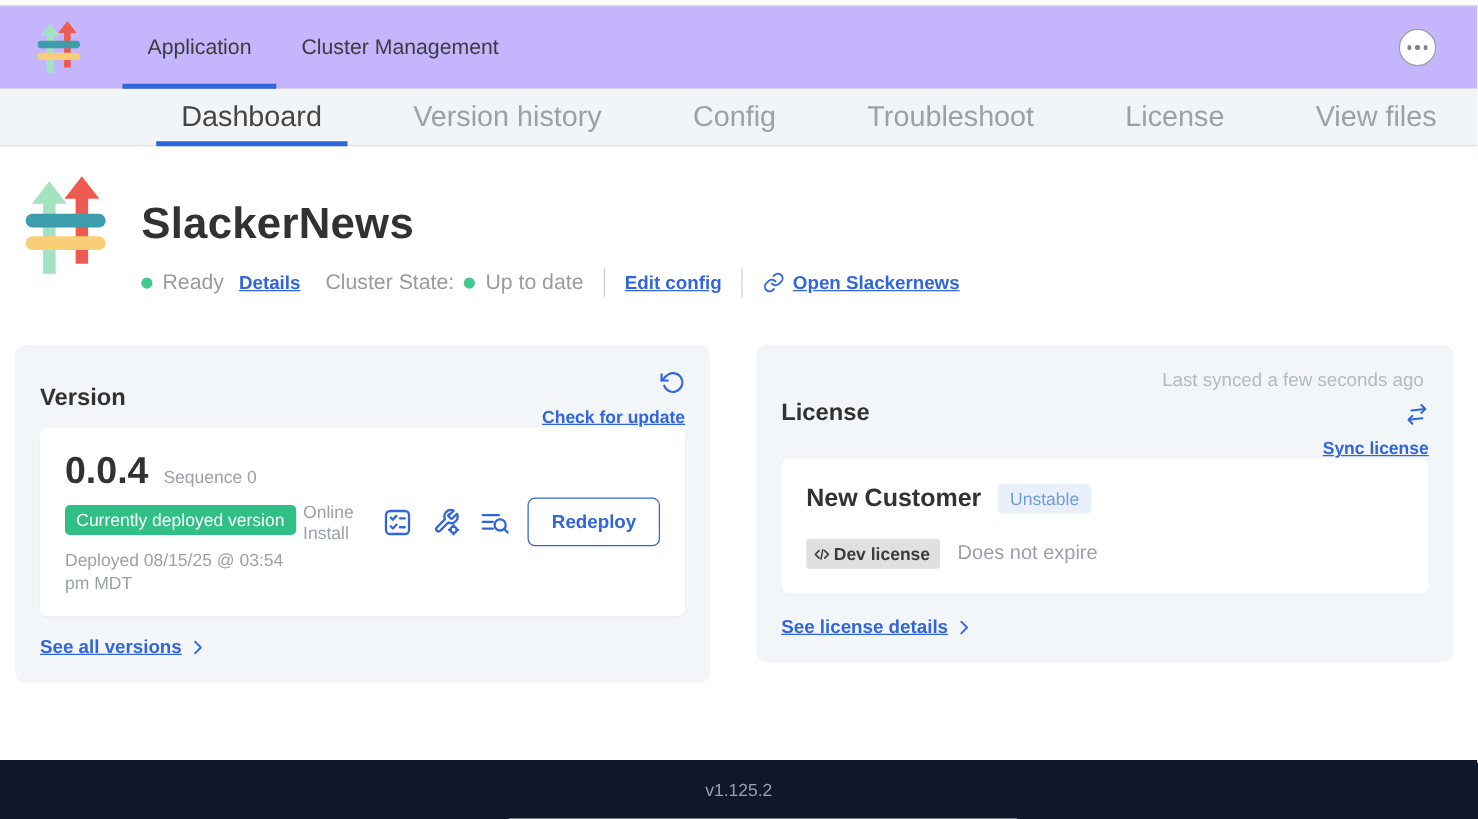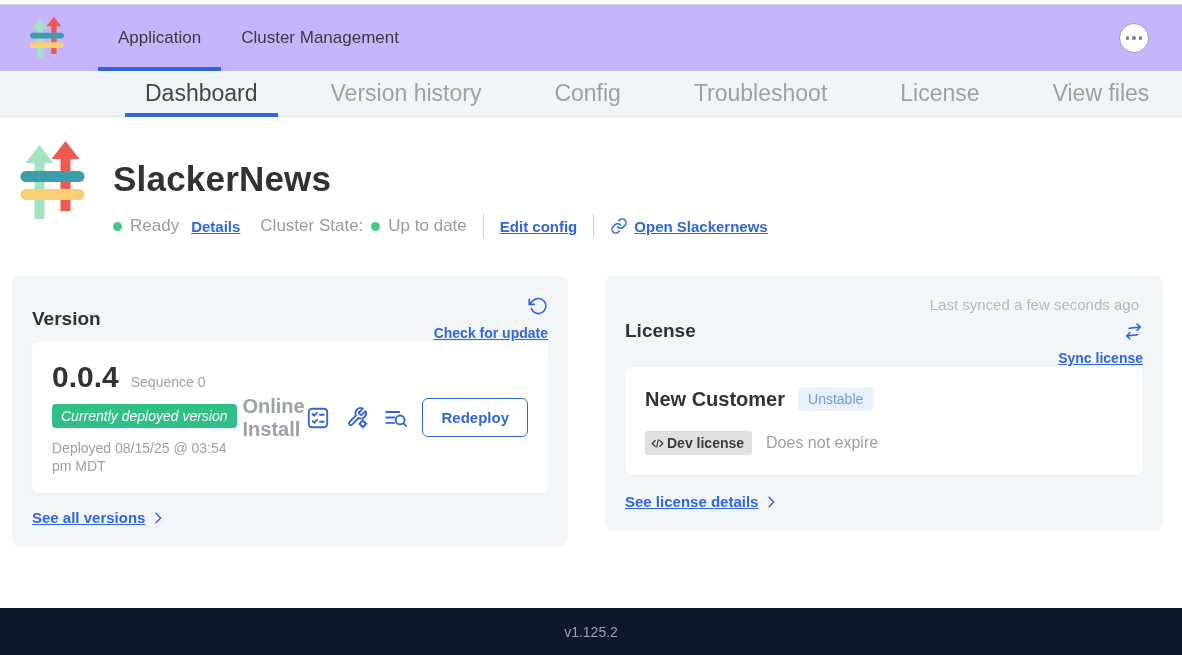--- a/index.html
+++ b/index.html
@@ -55,24 +55,24 @@
   .hd-right { display:flex; align-items:flex-end; gap:9px;flex-direction:column; }
   .hd-right a { font-size:14px; font-weight:bold; }
   .inner { background:#fff; border-radius:6px; box-shadow:0 1px 2px rgba(0,0,0,.04); }
 
   
   .version-card { width:556px; }
   .version-inner { padding:18px 20px; display:flex; align-items:center; justify-content:space-between; }
   .ver-line { display:flex; align-items:baseline; gap:12px; }
   .ver-num { font-size:30px; font-weight:bold; }
   .ver-seq { font-size:14px; color:#9aa1a9; }
-  .deployed-badge { display:inline-block; margin-top:10px; background:var(--badge-green); color:#fff; font-size:14px; padding:4px 9px; border-radius:4px;font-style:italic; }
+  .deployed-badge { display:inline-block; margin-top:10px; background:var(--badge-green); color:#fff; font-size:14px; padding:4px 9px; border-radius:4px; }
   .deployed-at { margin-top:12px; font-size:14px; color:#9aa1a9; max-width:235px; line-height:1.25; }
   .ver-actions { display:flex; align-items:center; gap:13px; }
-  .install-type { width:50px; font-size:20px; font-weight:bold; color:#9aa1a9; line-height:1.15; }
+  .install-type { width:50px; font-size:14px; font-weight:normal; color:#9aa1a9; line-height:1.15; }
   .icon-btn { color:var(--blue); display:flex; cursor:pointer; background:none; border:none; padding:0; }
   .redeploy-btn { background:#fff; border:1px solid var(--blue); color:var(--blue); font-weight:bold; font-size:15px;
     border-radius:6px; padding:10px 18px; cursor:pointer; font-family:inherit; }
   .card-foot { margin-top:16px; display:flex; align-items:center; gap:5px; }
   .card-foot a { font-size:15px; font-weight:bold; }
   .chev { color:var(--blue); display:flex; }
 
   
   .license-card { flex:1; }
   .license-inner { padding:20px; }

